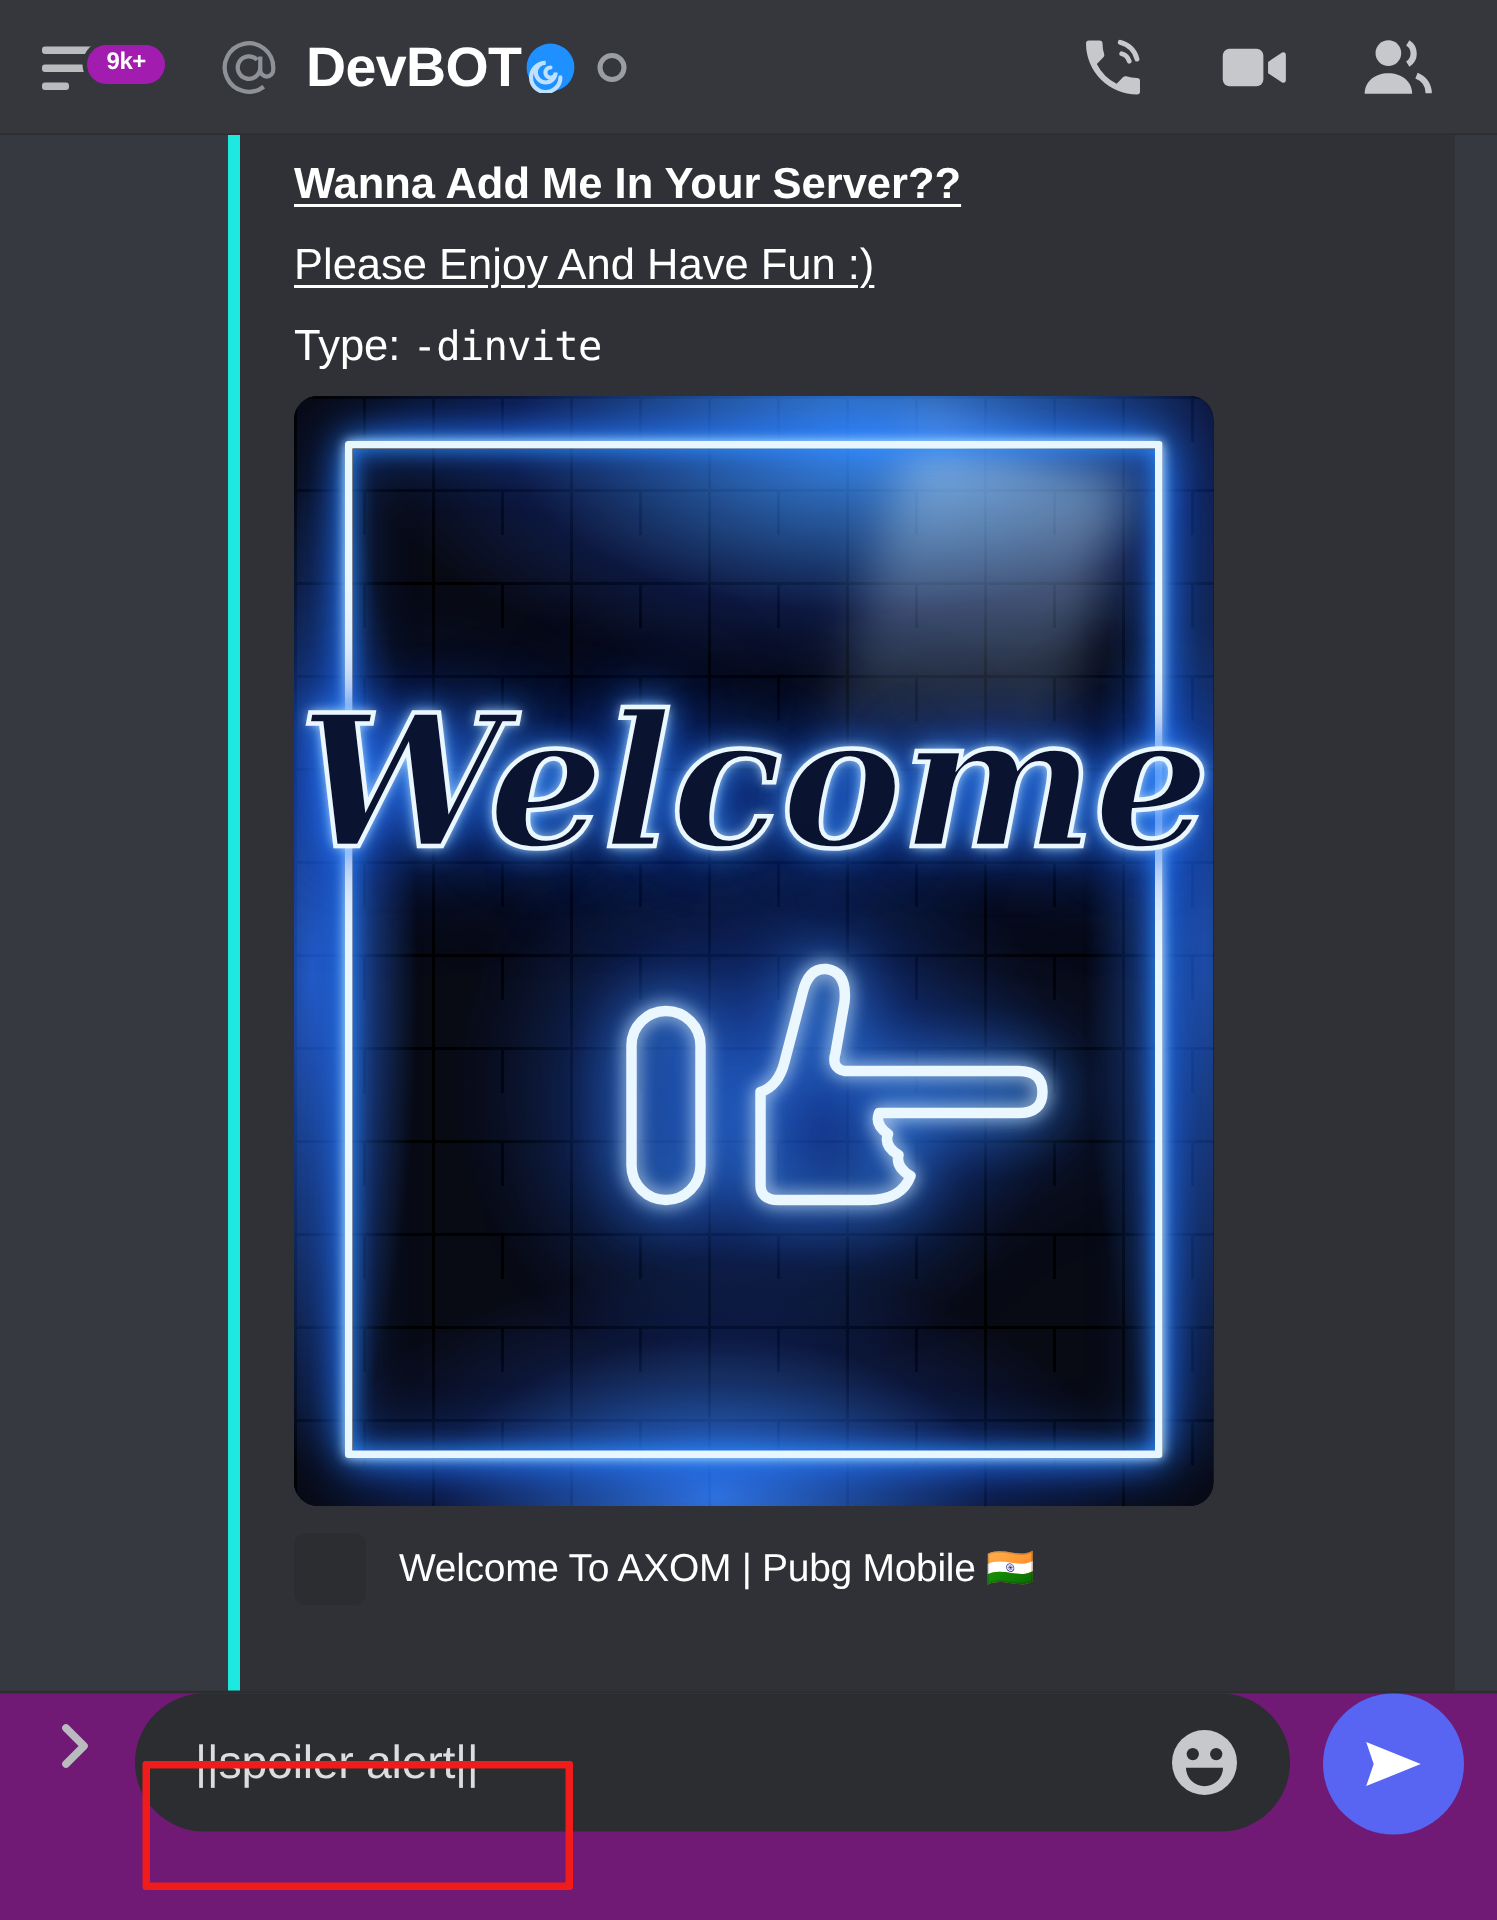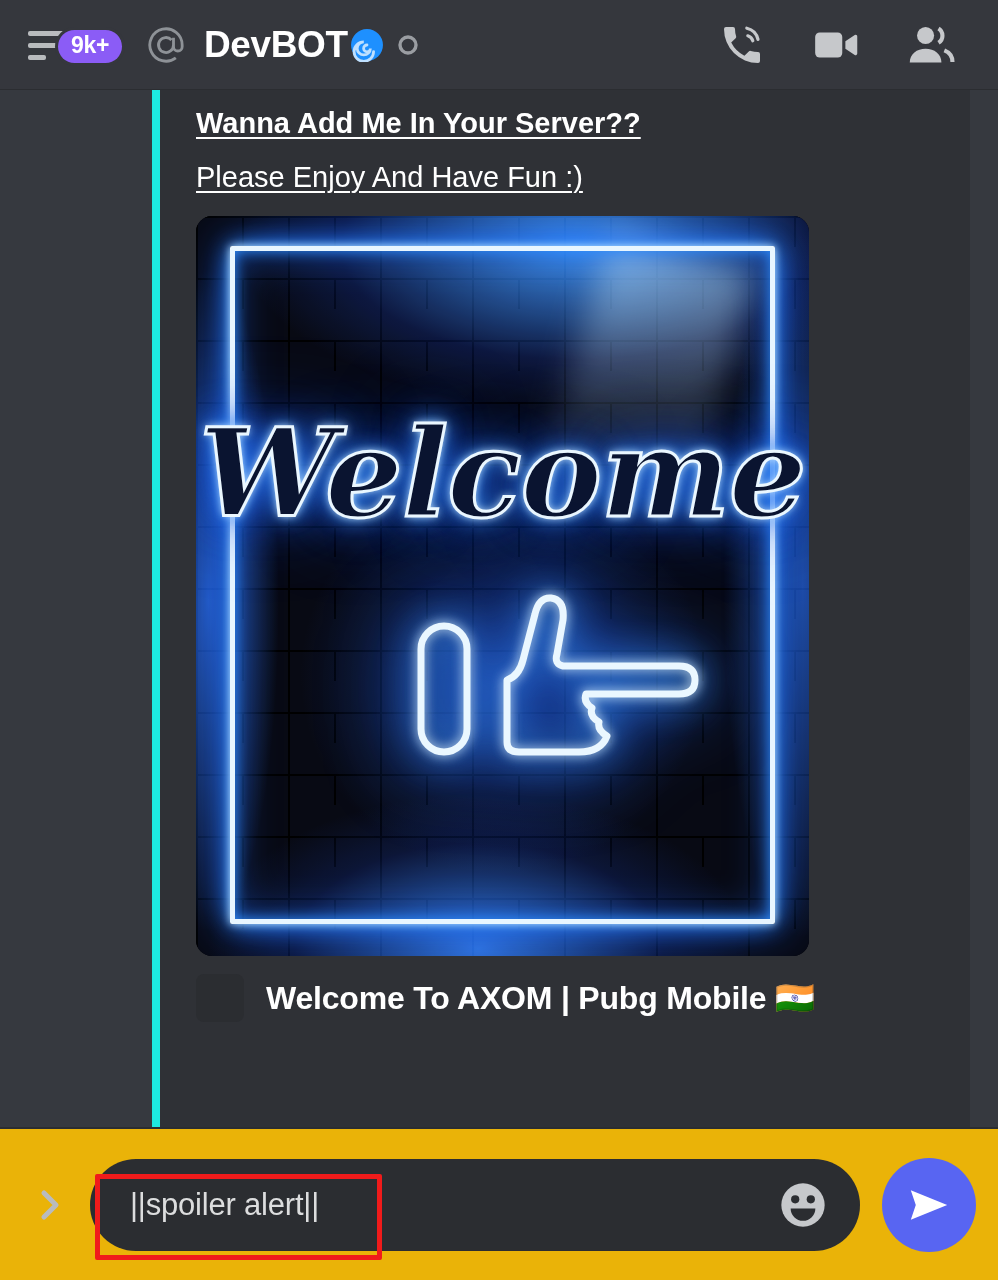--- a/index.html
+++ b/index.html
@@ -45,23 +45,23 @@
   }
   .hb-line { background: #b9bbbe; border-radius: 2px; height: 5px; }
   .hb-line.l1 { width: 56px; }
   .hb-line.l2 { width: 34px; }
   .hb-line.l3 { width: 18px; }
 
   .badge-9k {
     position: absolute;
     left: 30px;
     top: 16px;
-    background: #8b5cf6;
+    background: #a21caf;
     color: #ffffff;
-    font-size: 23px;
+    font-size: 16px;
     font-weight: bold;
     border-radius: 22px;
     padding: 4px 13px 6px 13px;
     line-height: 1;
     letter-spacing: -0.3px;
     box-shadow: 0 0 0 3px #35373d;
   }
 
   .at-icon {
     margin-left: 10px;
@@ -246,38 +246,37 @@
   }
   .footer-thumb {
     width: 48px;
     height: 48px;
     border-radius: 8px;
     background: #2b2d31;
     flex: 0 0 48px;
   }
   .footer-text {
     color: #ffffff;
-    font-size: 32px;
-    font-weight: bold;
+    font-size: 26px;
+    font-weight: normal;
     white-space: nowrap;
     letter-spacing: -0.2px;
   }
 
   
   .composer-divider {
     height: 2px;
     background: #2b2d31;
     flex: 0 0 2px;
   }
   .composer {
     position: relative;
     flex: 0 0 151px;
-    background: #eab308;
-    display: flex;
-    align-items: center;
+    background: #701a75;
+    display: flex;
     padding: 0 22px 0 22px;
   }
 
   .expand-btn {
     width: 56px;
     height: 70px;
     display: flex;
     align-items: center;
     justify-content: center;
     flex: 0 0 56px;
@@ -397,20 +396,24 @@
   <div class="chat-area">
 
     <div class="message">
       <div class="embed">
         <div class="embed-inner">
 
           <div class="embed-line u-bold">Wanna Add Me In Your Server??</div>
 
           <div class="embed-line u-plain">Please Enjoy And Have Fun :)</div>
 
+          <div class="embed-line type-line">
+            <span>Type:</span>
+            <span class="mono">-dinvite</span>
+          </div>
 
           <div class="embed-image">
             <div class="brick-wall"></div>
             <div class="brick-wall2"></div>
             <div class="wall-glow"></div>
             <div class="wall-streak"></div>
             <div class="neon-frame"></div>
             <div class="neon-word">Welcome</div>
             <div class="neon-hand">
               <svg viewBox="0 0 300 210" aria-hidden="true">

